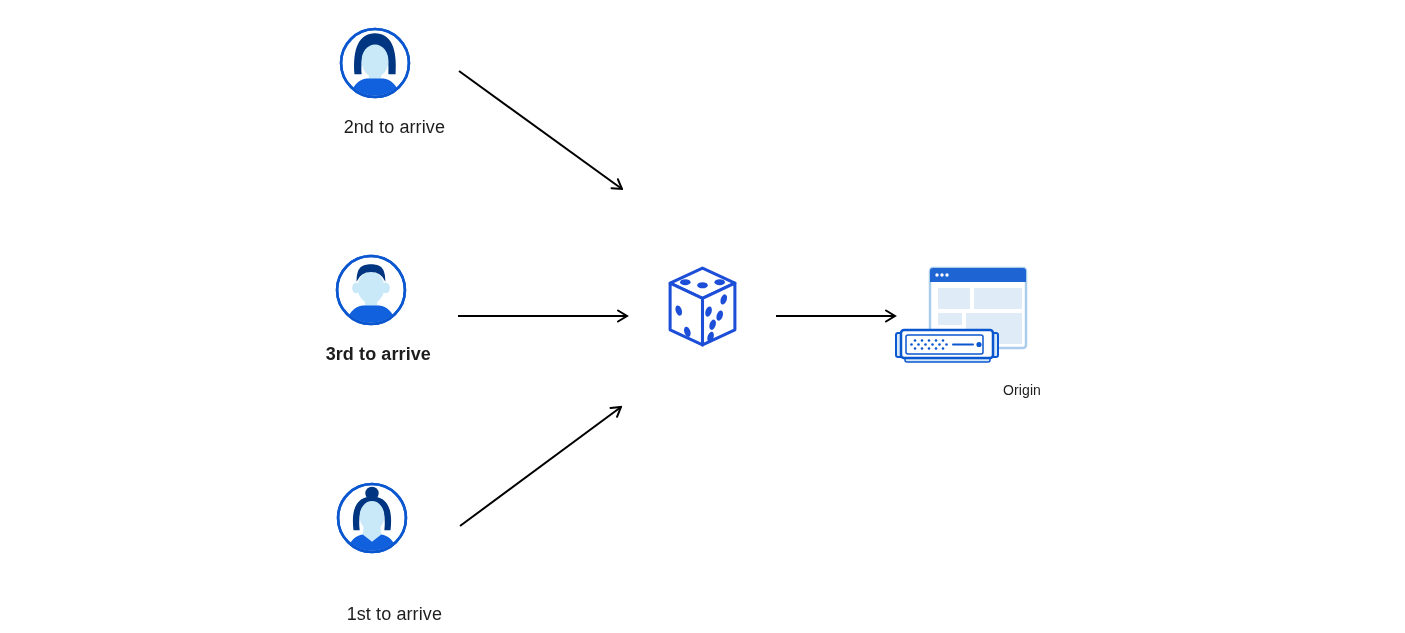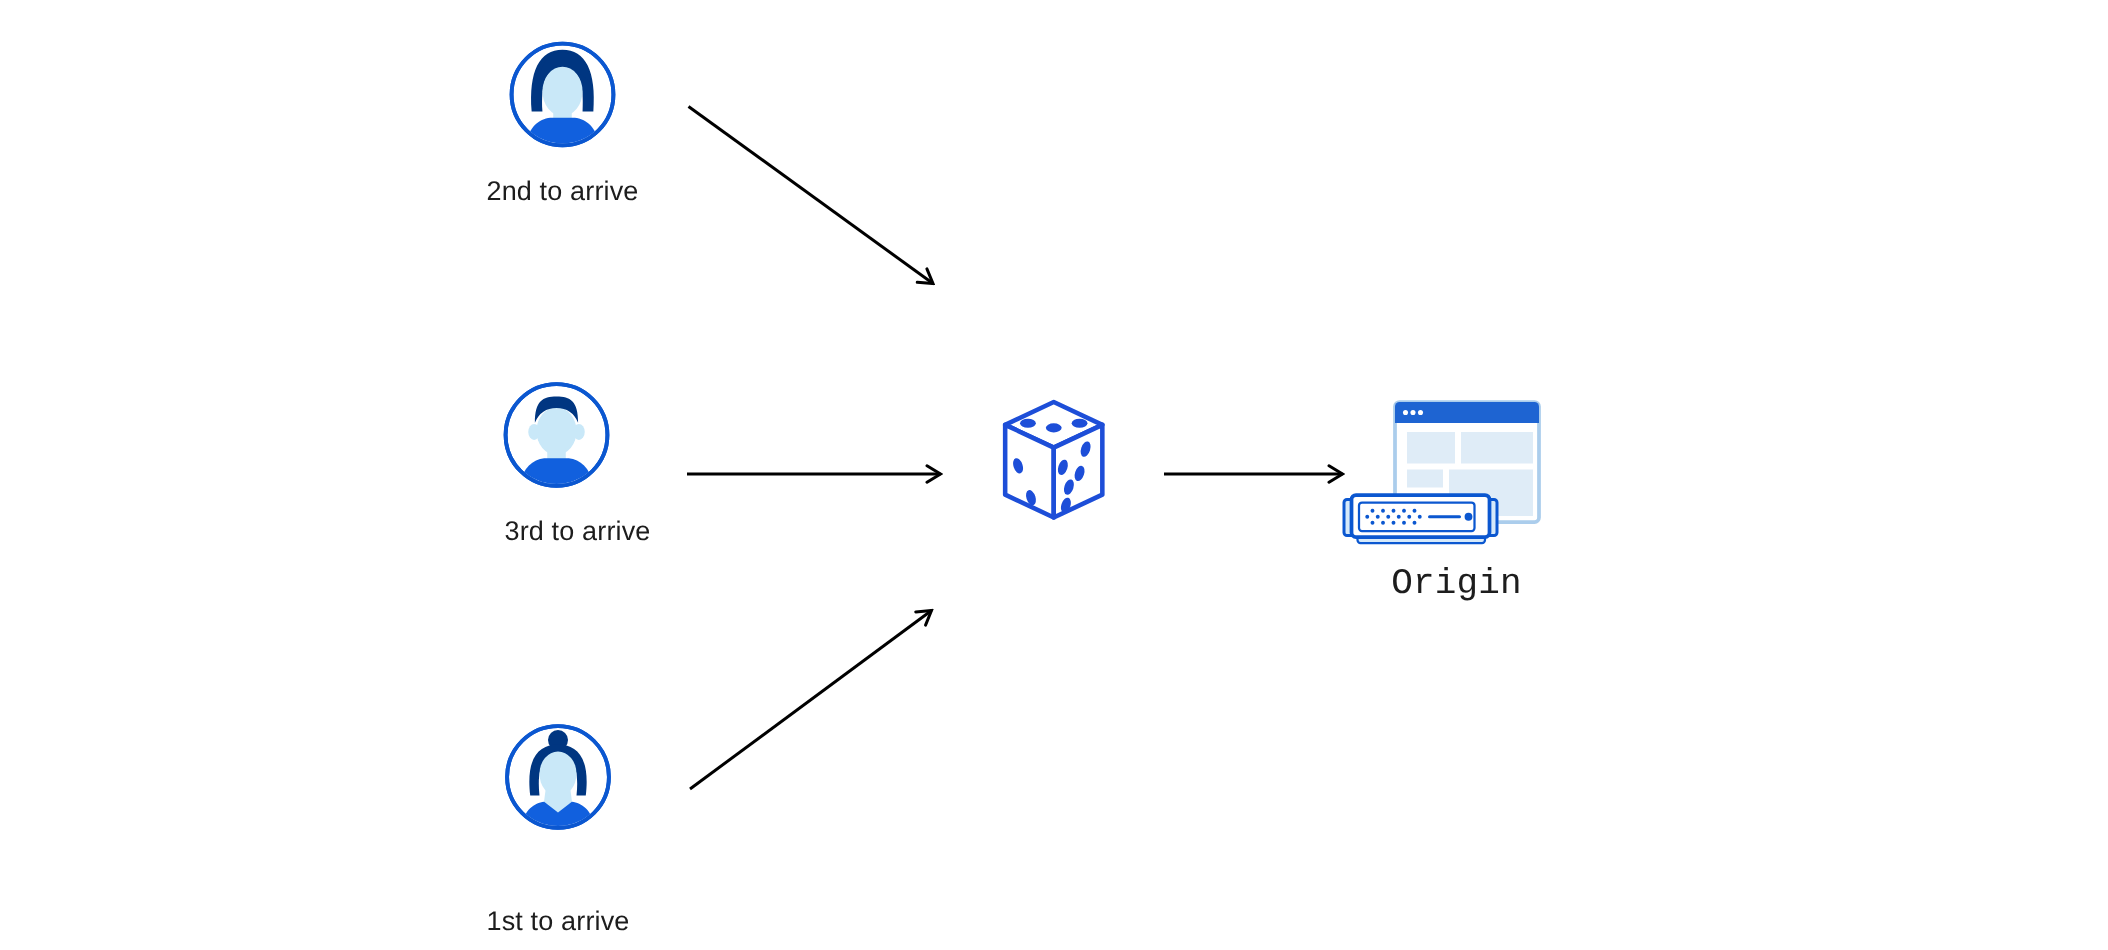--- a/index.html
+++ b/index.html
@@ -2,24 +2,24 @@
 <html style="--outline-blue: #0b57d0; --hair-navy: #003681; --face-light: #c9e8f8; --shirt-blue: #1160de; --dice-blue: #1d4ed8; --window-header-blue: #1e64d2; --window-border: #abcdec; --panel-light: #dfecf7; --server-light: #d5e9fa; --arrow-color: #000000; --text-color: #1d1d1d;"><head>
 <meta charset="utf-8">
 <style>
   html,body{margin:0;padding:0;background:#fff;}
   #canvas{
     position:relative;width:1405px;height:633px;background:#fff;overflow:hidden;
     font-family:"Liberation Sans",sans-serif;
   }
   .abs{position:absolute;}
   .node-label{
-    position:absolute;text-align:center;color:var(--text-color,#1d1d1d);
+    position:absolute;text-align:right;color:var(--text-color,#1d1d1d);
     font-size:18px;line-height:20px;letter-spacing:.1px;
   }
-  .origin-label{font-size:24px;font-family:Liberation Mono, monospace;}
+  .origin-label{font-size:14px;}
   
   .ring{fill:#fff;stroke:var(--outline-blue,#0b57d0);stroke-width:2.5;}
   .ring-top{fill:none;stroke:var(--outline-blue,#0b57d0);stroke-width:2.5;}
   .hair{fill:var(--hair-navy,#003681);}
   .skin{fill:var(--face-light,#c9e8f8);}
   .shirt{fill:var(--shirt-blue,#1160de);}
   
   .dice-face{fill:#fff;stroke:var(--dice-blue,#1d4ed8);stroke-width:3;stroke-linejoin:round;}
   .pip{fill:var(--dice-blue,#1d4ed8);}
   
@@ -85,21 +85,21 @@
         <ellipse class="skin" cx="20.5" cy="33" rx="3.8" ry="5.2"></ellipse>
         <ellipse class="skin" cx="49.5" cy="33" rx="3.8" ry="5.2"></ellipse>
         <ellipse class="skin" cx="35" cy="32.5" rx="13" ry="15.5"></ellipse>
         <path class="hair" d="M21,27 C21,13 26,10 35,10 C44,10 49,13 49,27 Q45,17.5 35,17.5 Q25,17.5 21,27 Z"></path>
         <rect class="skin" x="29" y="44" width="12" height="9"></rect>
         <path class="shirt" d="M11,70 C12,57 19,51 27,50 L43,50 C51,51 58,57 59,70 Z"></path>
       </g>
       <circle cx="35" cy="35" r="33" class="ring-top"></circle>
     </svg>
   </div>
-  <div class="node-label" style="left:315px;top:344px;width:140px;">3rd to arrive</div>
+  <div class="node-label" style="left:291px;top:344px;width:140px;font-weight:bold;">3rd to arrive</div>
 
   <div class="abs" style="left:336px;top:482px;">
     <svg width="72" height="72" viewBox="0 0 70 70" aria-hidden="true">
       <defs>
           <clipPath id="clipC">
             <circle cx="35" cy="35" r="31.8"></circle>
           </clipPath>
         </defs>
       <circle cx="35" cy="35" r="33" class="ring"></circle>
       <g clip-path="url(#clipC)">

